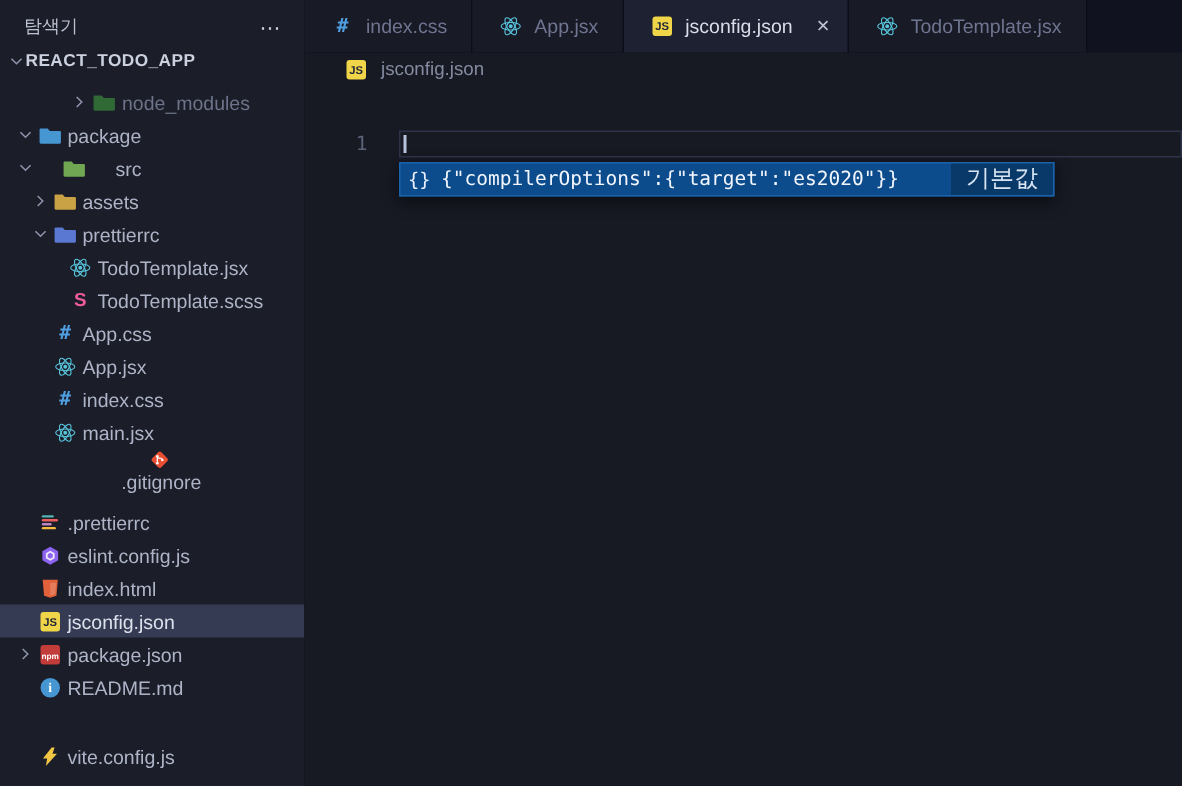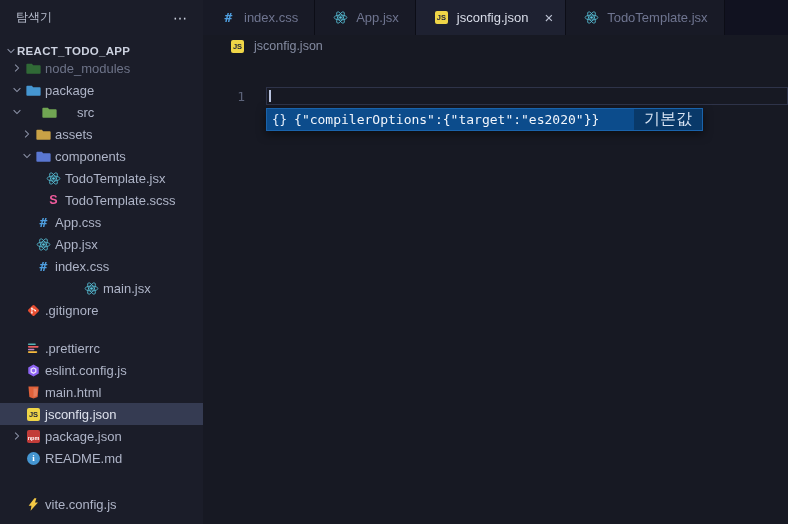--- a/index.html
+++ b/index.html
@@ -3,21 +3,21 @@
 <meta charset="utf-8">
 <style>
   html,body{margin:0;padding:0;background:#0d0e15;}
   .app{width:788px;height:524px;display:flex;overflow:hidden;font-family:"Liberation Sans",sans-serif;
        -webkit-font-smoothing:antialiased;user-select:none;}
   
   .sidebar{width:203px;flex:none;background:#1b1d29;color:#aab1c5;display:flex;flex-direction:column;overflow:hidden;}
   .sidebar-header{height:35px;flex:none;display:flex;align-items:center;justify-content:space-between;padding:0 14px 0 16px;}
   .sidebar-title{font-size:12px;color:#bcc2d2;}
   .sidebar-actions{color:#cdd2df;font-size:14px;letter-spacing:2px;cursor:pointer;line-height:1;}
-  .project-row{height:22px;flex:none;display:flex;align-items:flex-end;font-size:11.5px;font-weight:bold;
+  .project-row{height:22px;flex:none;display:flex;align-items:flex-start;font-size:11.5px;font-weight:bold;
                color:#ccd1df;letter-spacing:.3px;padding-left:4px;cursor:pointer;}
   .project-row .twistie{width:13px;}
   .tree{flex:1;overflow:hidden;}
   .tree-row{height:22px;display:flex;align-items:center;font-size:13px;cursor:pointer;white-space:nowrap;color:#aeb4c7;}
   .tree-row.selected{background:#353b52;color:#dde1ec;}
   .tree-row.dimmed{color:#6d7388;}
   .tree-row.dimmed .file-icon{opacity:.75;}
   .twistie{width:14px;flex:none;display:flex;align-items:center;justify-content:center;}
   .file-icon{width:19px;flex:none;display:flex;align-items:center;justify-content:center;}
   .tree-label{margin-left:2px;}
@@ -55,21 +55,21 @@
     </div>
     <div class="project-row">
       <span class="twistie">
           <svg width="12" height="12" viewBox="0 0 16 16">
             <path d="M3.5 5.5 8 10l4.5-4.5" stroke="#8d93a8" stroke-width="1.4" fill="none"></path>
           </svg>
         </span>
       <span>REACT_TODO_APP</span>
     </div>
     <div class="tree">
-        <div class="tree-row dimmed" style="padding-left: 10px;">
+        <div class="tree-row dimmed" style="padding-left: 10px; justify-content: center;">
           <span class="twistie">
             <svg width="12" height="12" viewBox="0 0 16 16">
               <path d="M5.5 3.5 10 8l-4.5 4.5" stroke="#8d93a8" stroke-width="1.4" fill="none"></path>
             </svg>
           </span>
           <span class="file-icon">
             <svg width="15" height="15" viewBox="0 0 16 16">
               <path d="M1.3 2.8h4.9l1.5 1.8h7c.5 0 .9.4.9.9v7.2c0 .5-.4.9-.9.9H1.3c-.5 0-.9-.4-.9-.9V3.7c0-.5.4-.9.9-.9z" fill="#37833b"></path>
             </svg>
           </span>
@@ -118,21 +118,21 @@
           <span class="twistie">
             <svg width="12" height="12" viewBox="0 0 16 16">
               <path d="M3.5 5.5 8 10l4.5-4.5" stroke="#8d93a8" stroke-width="1.4" fill="none"></path>
             </svg>
           </span>
           <span class="file-icon">
             <svg width="15" height="15" viewBox="0 0 16 16">
               <path d="M1.3 2.8h4.9l1.5 1.8h7c.5 0 .9.4.9.9v7.2c0 .5-.4.9-.9.9H1.3c-.5 0-.9-.4-.9-.9V3.7c0-.5.4-.9.9-.9z" fill="#5a77d1"></path>
             </svg>
           </span>
-          <span class="tree-label">components</span>
+          <span class="tree-label">prettierrc</span>
         </div>
         <div class="tree-row" style="padding-left: 30px;">
           <span class="twistie"></span>
           <span class="file-icon">
             <svg width="15" height="15" viewBox="0 0 16 16">
               <circle cx="8" cy="8" r="1.4" fill="#58c4dc"></circle>
               <g fill="none" stroke="#58c4dc" stroke-width="0.8">
                 <ellipse cx="8" cy="8" rx="6.8" ry="2.7"></ellipse>
                 <ellipse cx="8" cy="8" rx="6.8" ry="2.7" transform="rotate(60 8 8)"></ellipse>
                 <ellipse cx="8" cy="8" rx="6.8" ry="2.7" transform="rotate(120 8 8)"></ellipse>
@@ -169,35 +169,35 @@
           </span>
           <span class="tree-label">App.jsx</span>
         </div>
         <div class="tree-row" style="padding-left: 20px;">
           <span class="twistie"></span>
           <span class="file-icon">
             <b style="color:#4f9fe0;font-size:13px;line-height:1;font-family:'DejaVu Sans Mono',monospace">#</b>
           </span>
           <span class="tree-label">index.css</span>
         </div>
-        <div class="tree-row" style="padding-left: 20px; margin-left: 48px;">
+        <div class="tree-row" style="padding-left: 20px;">
           <span class="twistie"></span>
           <span class="file-icon">
             <svg width="15" height="15" viewBox="0 0 16 16">
               <circle cx="8" cy="8" r="1.4" fill="#58c4dc"></circle>
               <g fill="none" stroke="#58c4dc" stroke-width="0.8">
                 <ellipse cx="8" cy="8" rx="6.8" ry="2.7"></ellipse>
                 <ellipse cx="8" cy="8" rx="6.8" ry="2.7" transform="rotate(60 8 8)"></ellipse>
                 <ellipse cx="8" cy="8" rx="6.8" ry="2.7" transform="rotate(120 8 8)"></ellipse>
               </g>
             </svg>
           </span>
           <span class="tree-label">main.jsx</span>
         </div>
-        <div class="tree-row" style="padding-left: 10px;">
+        <div class="tree-row" style="padding-left: 10px; flex-direction: column;">
           <span class="twistie"></span>
           <span class="file-icon">
             <svg width="15" height="15" viewBox="0 0 16 16">
               <rect x="3.4" y="3.4" width="9.2" height="9.2" rx="1.6" transform="rotate(45 8 8)" fill="#e84e31"></rect>
               <circle cx="6.3" cy="5.6" r=".9" fill="#fff"></circle>
               <circle cx="6.3" cy="10.4" r=".9" fill="#fff"></circle>
               <circle cx="9.8" cy="8.1" r=".9" fill="#fff"></circle>
               <path d="M6.3 6v4M6.5 6.6c1.9 0 3.3.4 3.3 1.5" stroke="#fff" stroke-width=".9" fill="none"></path>
             </svg>
           </span>
@@ -227,21 +227,21 @@
           <span class="tree-label">eslint.config.js</span>
         </div>
         <div class="tree-row" style="padding-left: 10px;">
           <span class="twistie"></span>
           <span class="file-icon">
             <svg width="15" height="15" viewBox="0 0 16 16">
               <path d="M2.6 1.6h10.8l-1 11.3L8 14.4l-4.4-1.5z" fill="#e0613a"></path>
               <path d="M8 3.8v9.1l3.5-1.2.8-7.9z" fill="#fff" opacity=".18"></path>
             </svg>
           </span>
-          <span class="tree-label">main.html</span>
+          <span class="tree-label">index.html</span>
         </div>
         <div class="tree-row selected" style="padding-left: 10px;">
           <span class="twistie"></span>
           <span class="file-icon">
             <span style="display:inline-flex;width:13px;height:13px;background:#efd547;color:#22263a;border-radius:2px;font-size:7.5px;font-weight:bold;align-items:center;justify-content:center;font-family:'Liberation Sans',sans-serif">JS</span>
           </span>
           <span class="tree-label">jsconfig.json</span>
         </div>
         <div class="tree-row" style="padding-left: 10px;">
           <span class="twistie">

